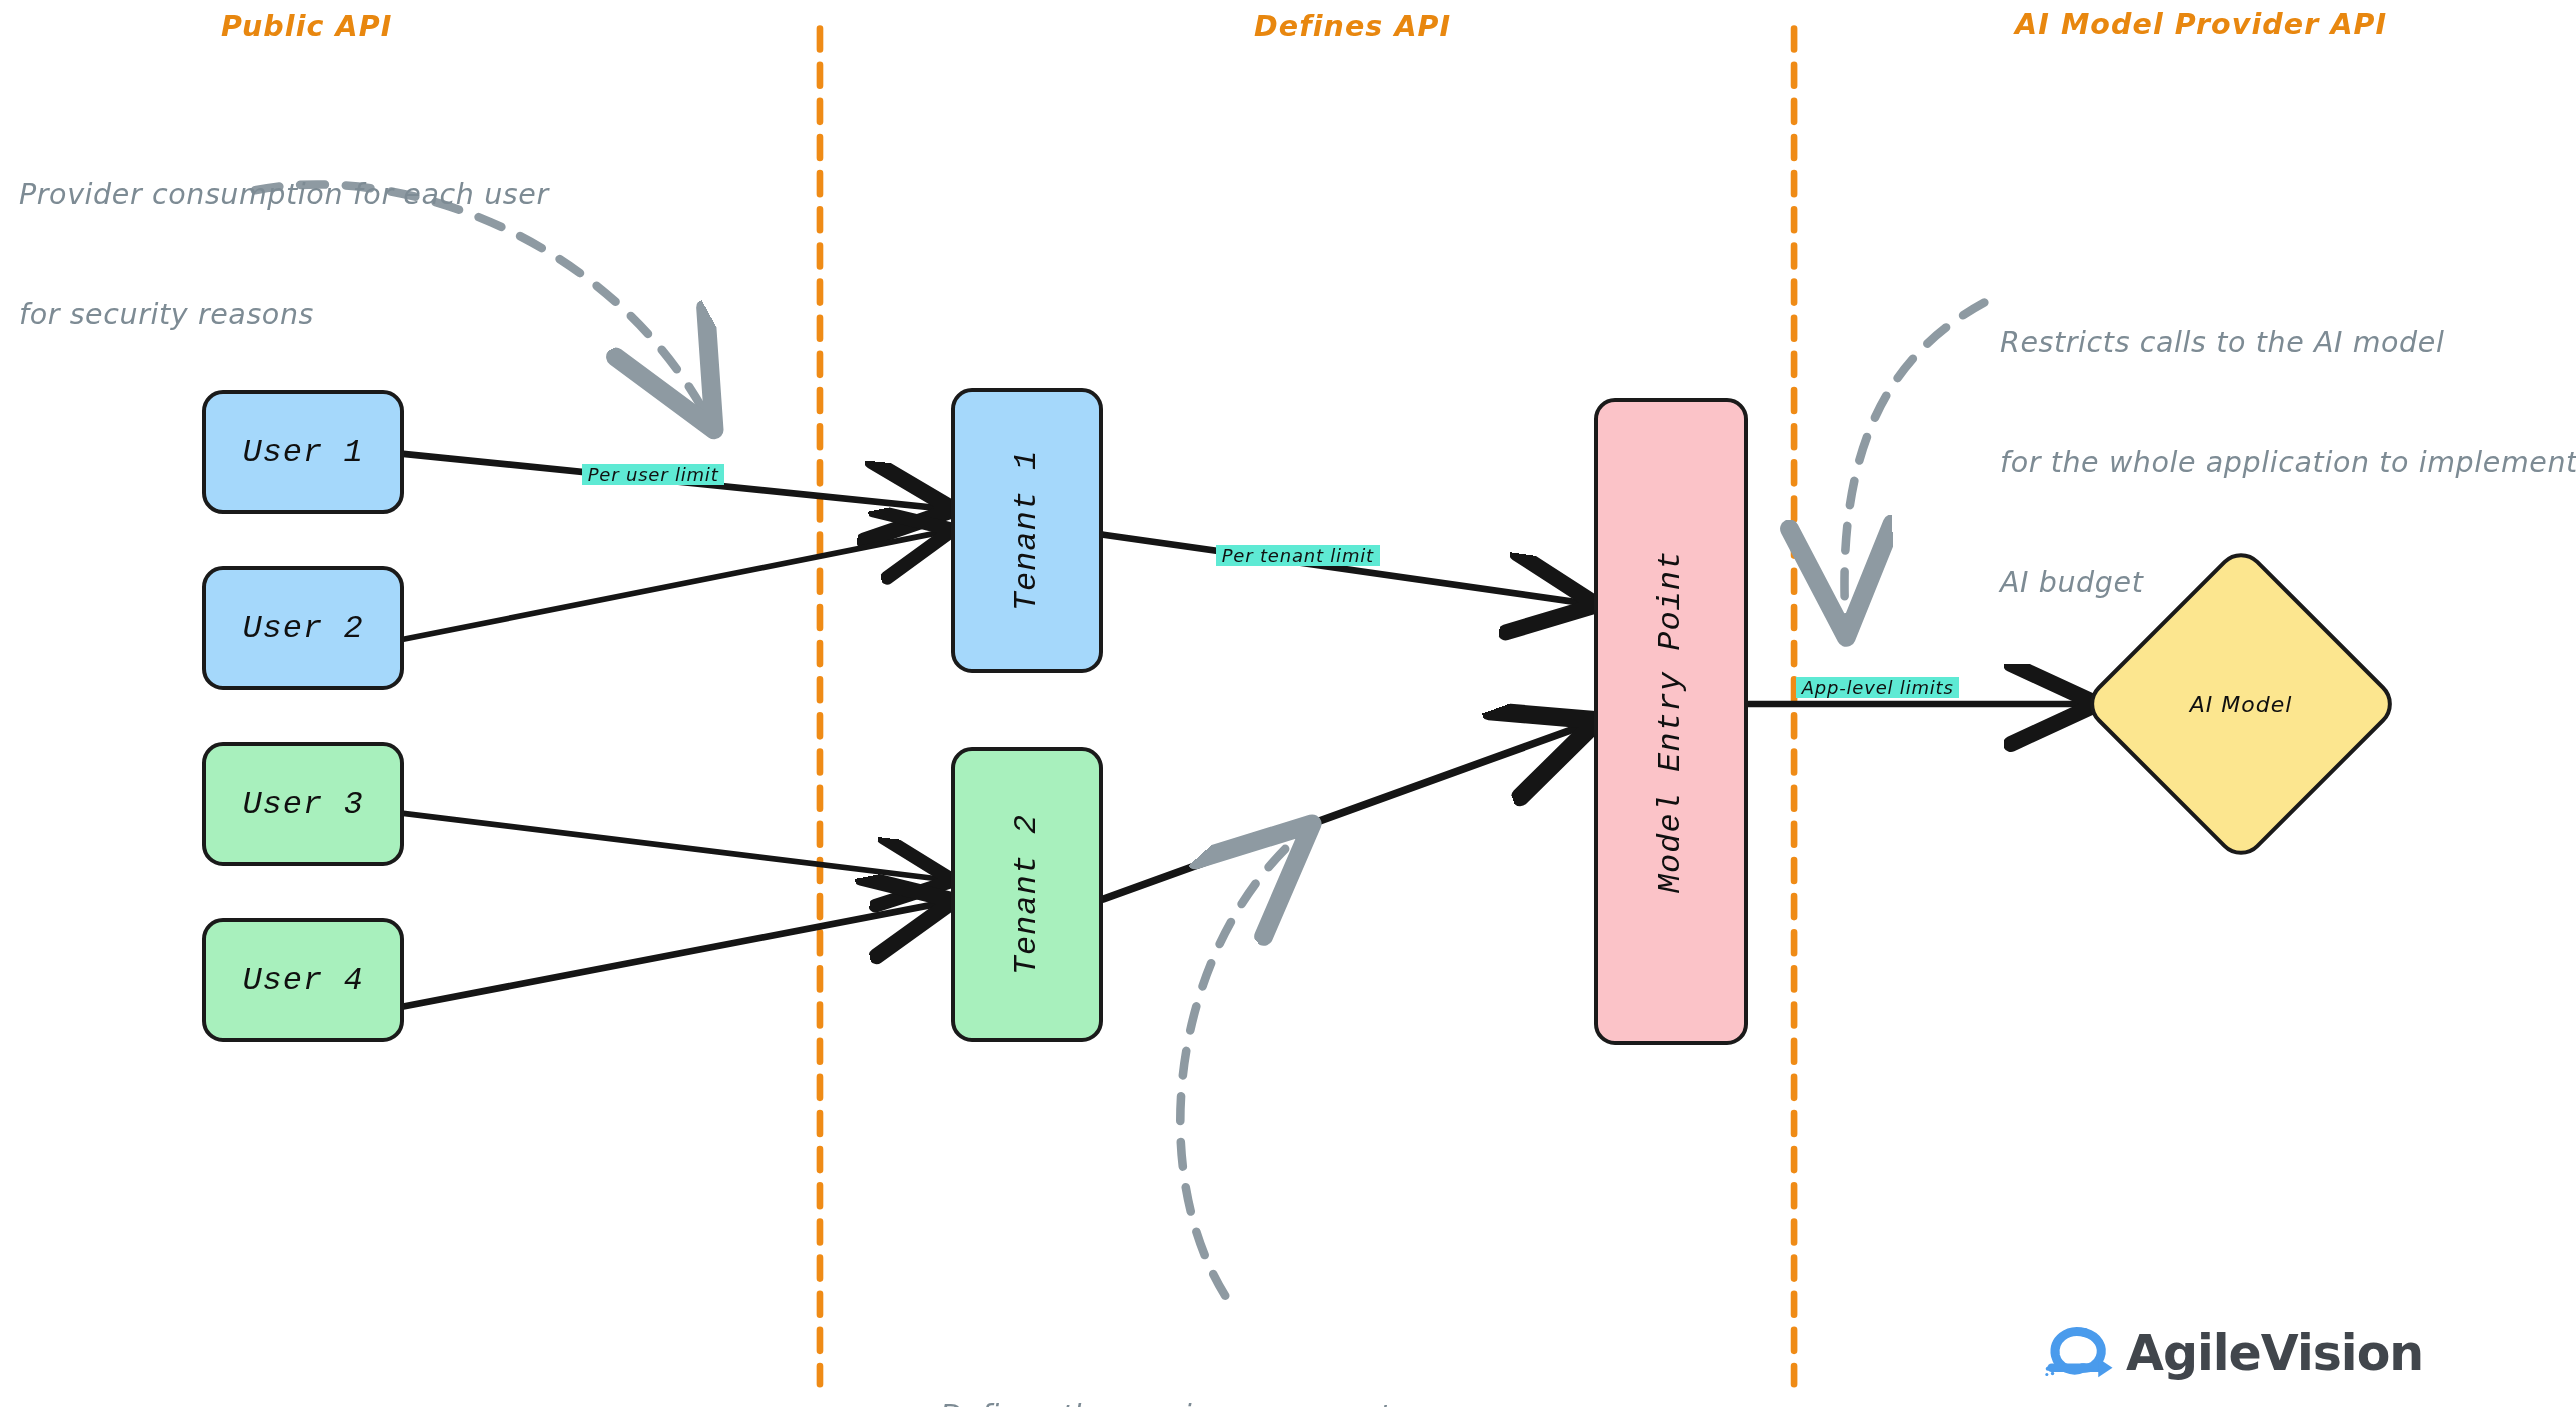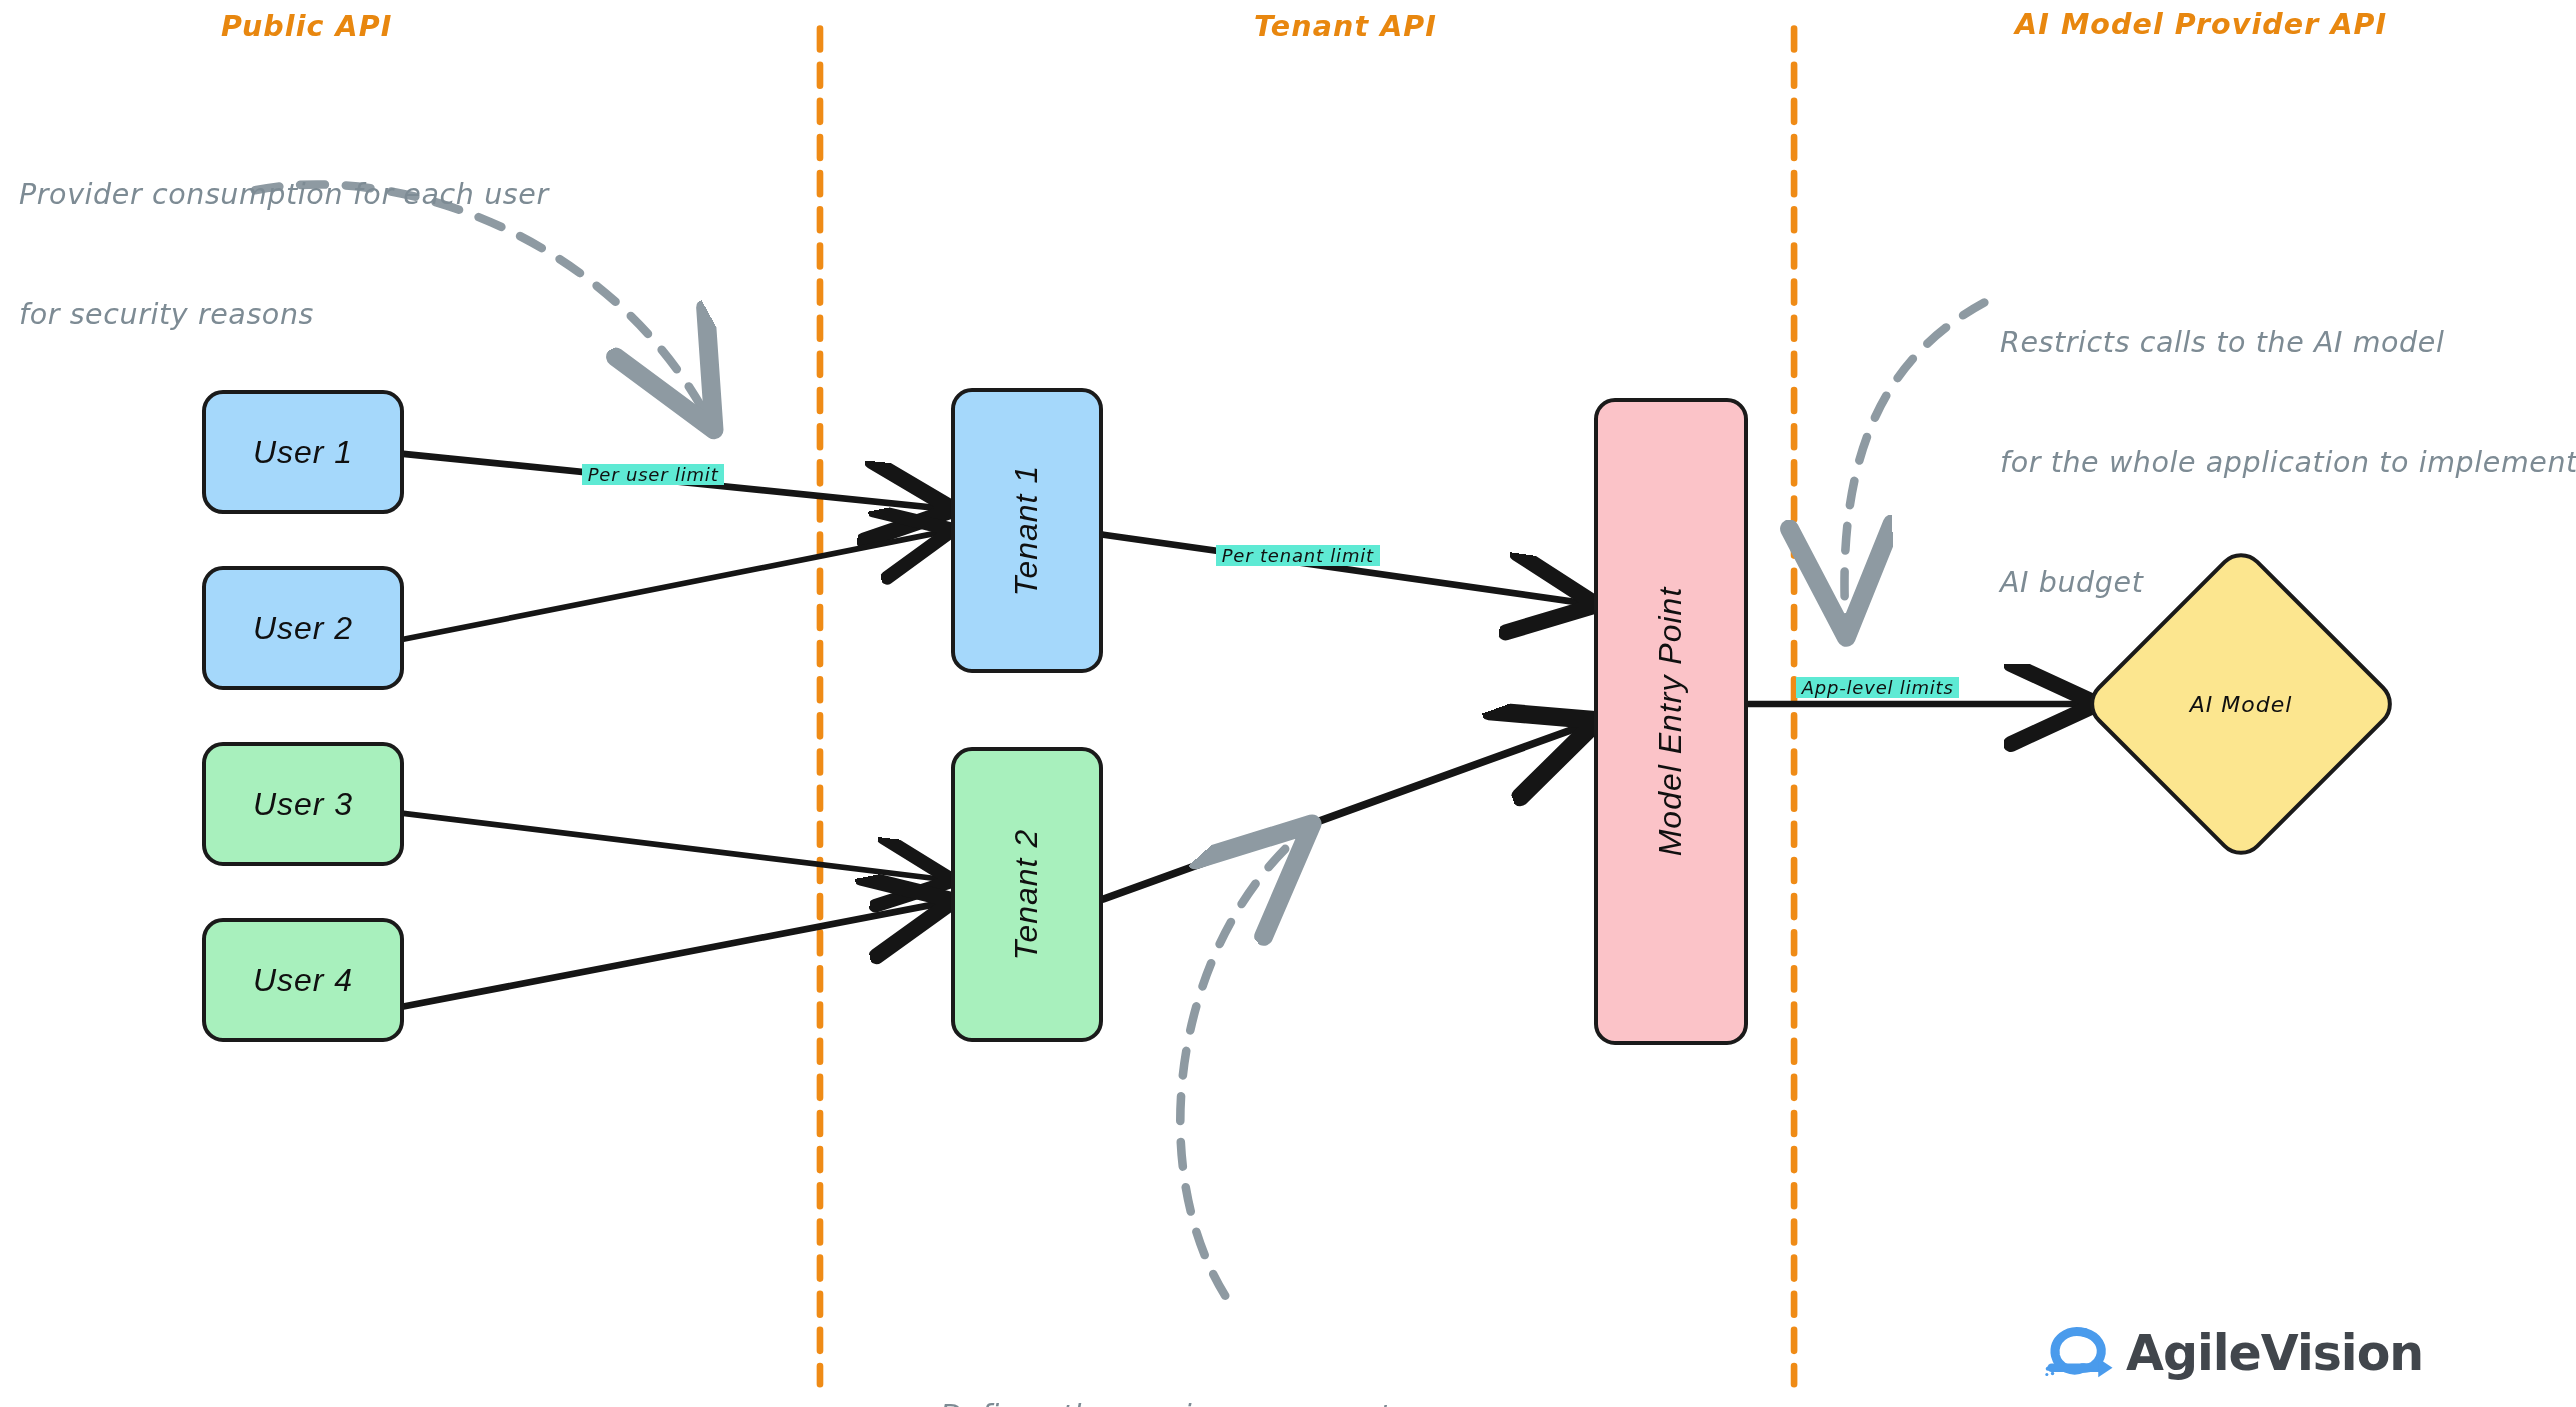--- a/index.html
+++ b/index.html
@@ -17,21 +17,21 @@
     position:absolute;color:#7d8b94;font-size:28.5px;line-height:40px;
     font-family:"DejaVu Sans",sans-serif;font-style:italic;letter-spacing:0.6px;
     white-space:pre;
   }
 
   .node{
     position:absolute;box-sizing:border-box;
     border:4.8px solid #1a1a1a;border-radius:21px;
     display:flex;align-items:center;justify-content:center;
     color:#101010;font-size:32px;font-weight:500;
-    font-family:Liberation Sans, sans-serif;font-style:italic;letter-spacing:1px;
+    font-family:Liberation Mono, monospace;font-style:italic;letter-spacing:1px;
     white-space:nowrap;
   }
   .node.blue{background:#a5d8fb;}
   .node.green{background:#a8f0bd;}
   .node.pink{background:#fbc3c8;}
   .node .vtext{transform:rotate(-90deg);}
 
   .diamond-wrap{position:absolute;}
   .diamond{
     width:100%;height:100%;box-sizing:border-box;
@@ -62,21 +62,21 @@
 <body>
 
 <div id="stage">
 
   <svg class="layer" viewBox="0 0 2708 1480" width="2576" height="1408">
     <line x1="862" y1="30" x2="862" y2="1455" stroke="#ef8b16" stroke-width="7" stroke-dasharray="22 16" stroke-linecap="round"></line>
     <line x1="1886" y1="30" x2="1886" y2="1455" stroke="#ef8b16" stroke-width="7" stroke-dasharray="22 16" stroke-linecap="round"></line>
   </svg>
 
   <div class="lane-title" style="left:221px;top:9.5px;">Public API</div>
-  <div class="lane-title" style="left:1254px;top:9.5px;">Tenant API</div>
+  <div class="lane-title" style="left:1254px;top:9.5px;">Defines API</div>
   <div class="lane-title" style="left:2015px;top:7.6px;">AI Model Provider API</div>
 
   <svg class="layer" viewBox="0 0 2708 1480" width="2576" height="1408">
     <defs>
       <marker id="ah" markerWidth="16" markerHeight="16" refX="13" refY="6" orient="auto" markerUnits="strokeWidth">
         <path d="M1,0 L14,6 L1,12" fill="none" stroke="#151515" stroke-width="2.4" stroke-linecap="round" stroke-linejoin="round"></path>
       </marker>
     </defs>
 
     <path d="M424,477 L996,535" fill="none" stroke="#151515" stroke-width="7" stroke-linecap="round" marker-end="url(#ah)"></path>

